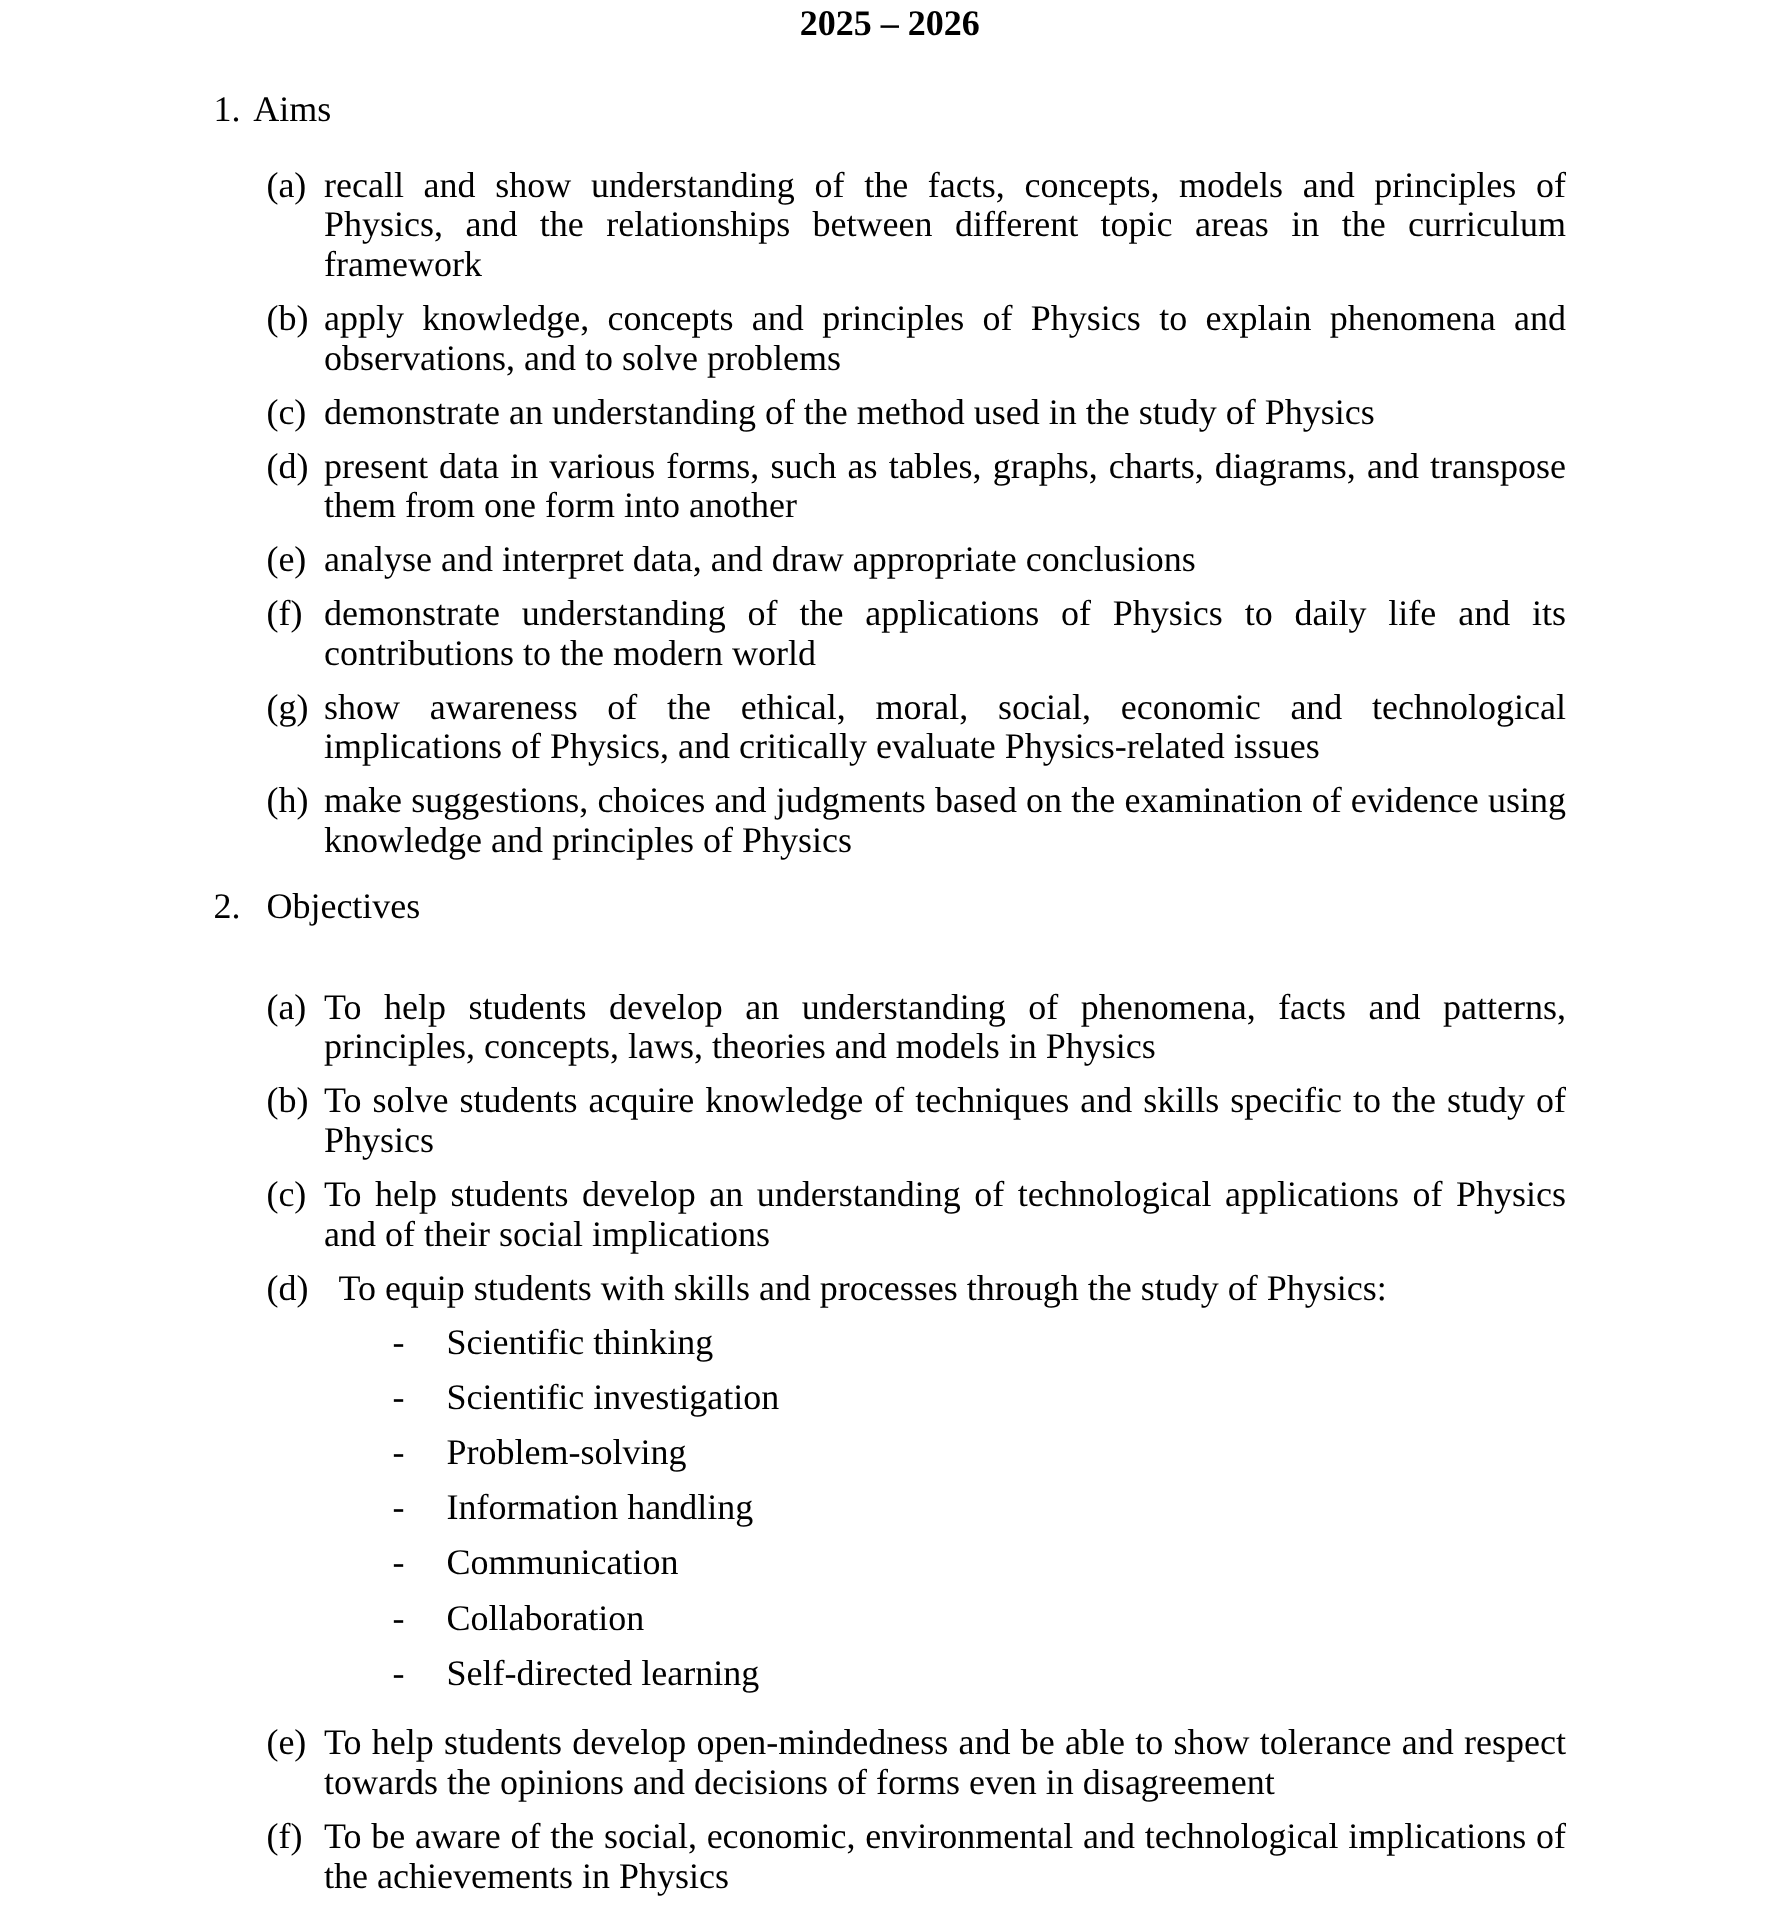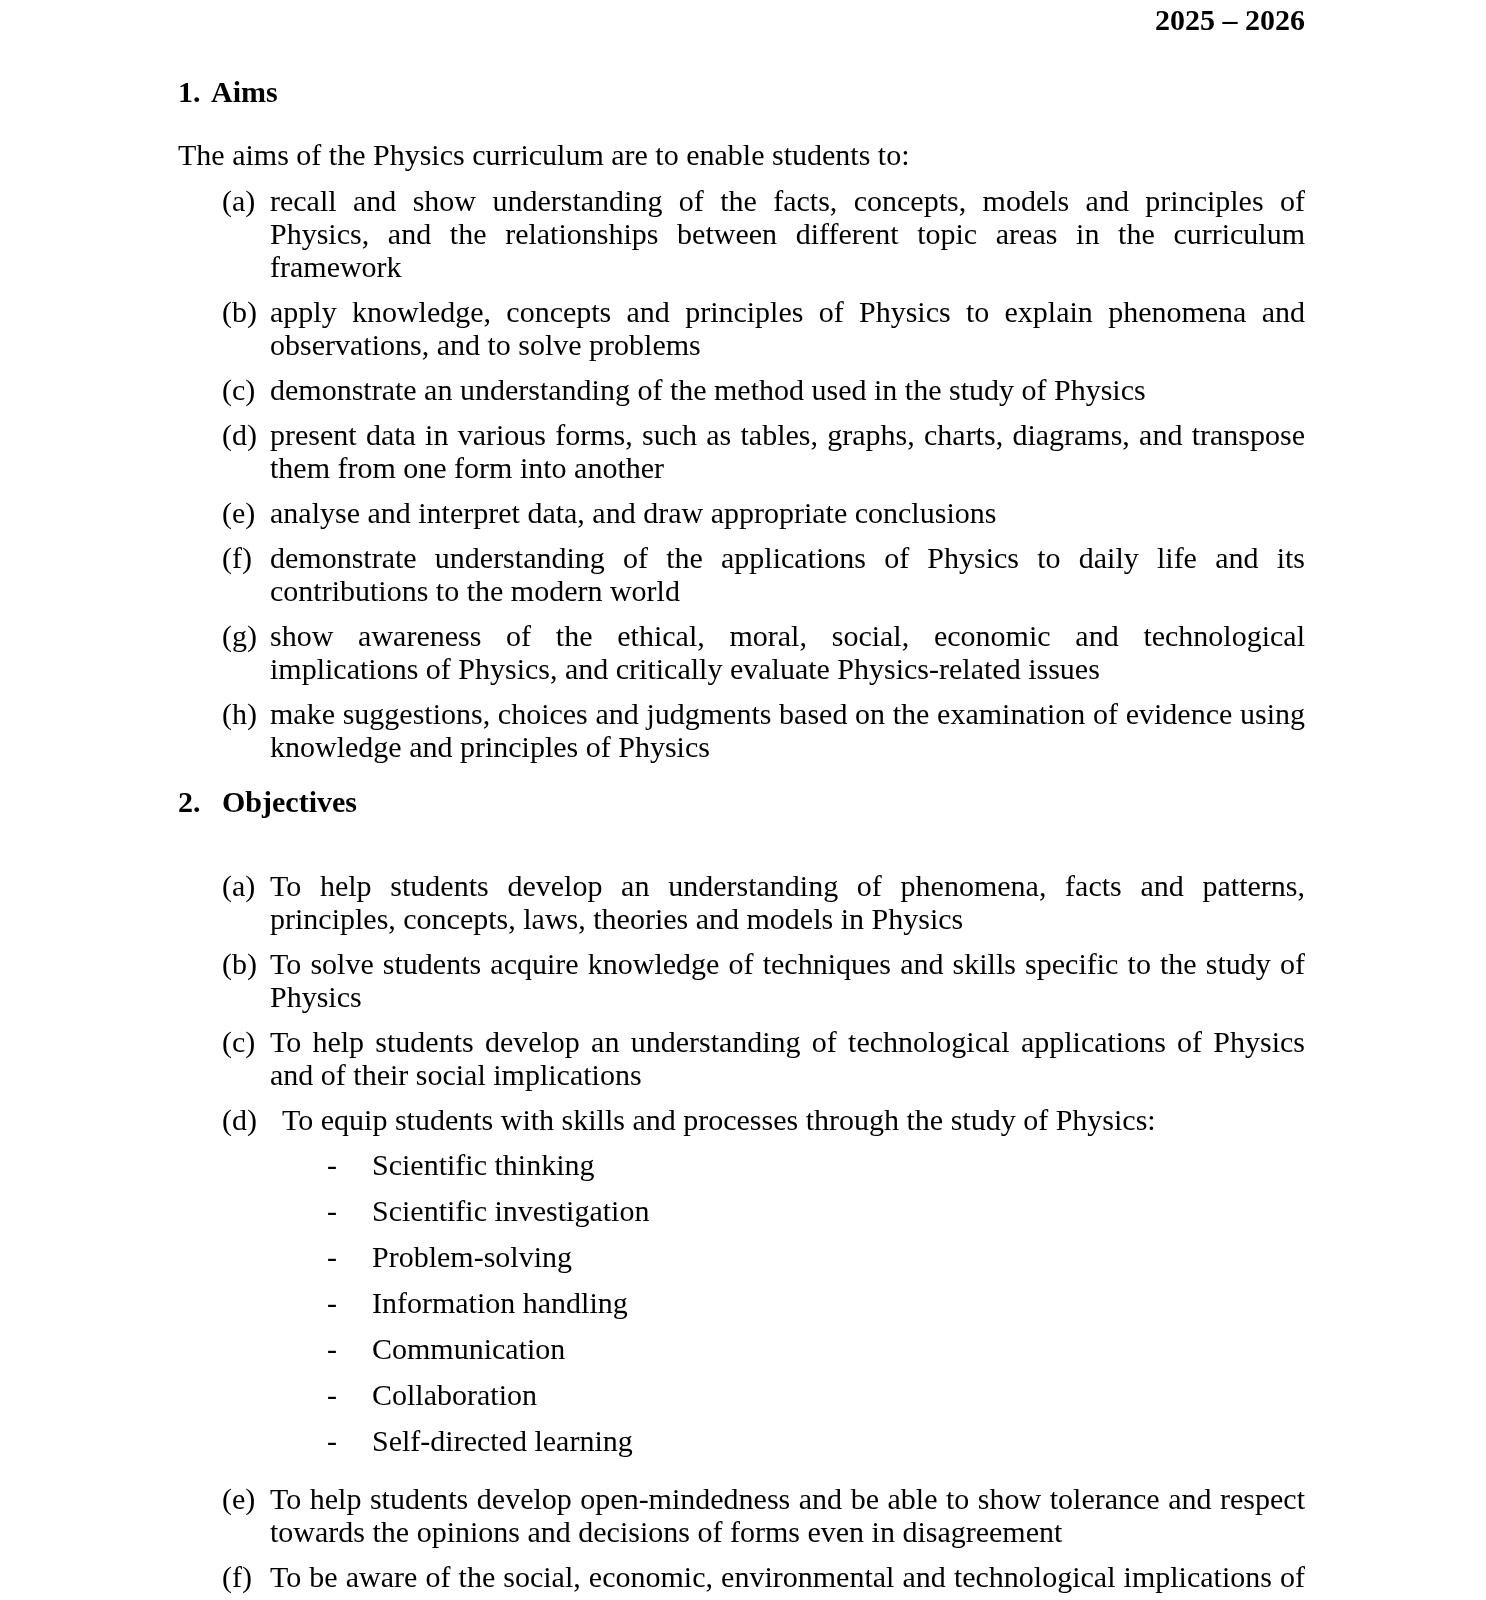--- a/index.html
+++ b/index.html
@@ -11,26 +11,26 @@
     color: #000000;
     font-family: "Liberation Serif", "DejaVu Serif", serif;
     font-size: 30px;
     line-height: 33px;
     overflow: hidden;
   }
   .page { padding: 3px 181px 0 178px; }
 
   .doc-title {
     font-weight: 700;
-    text-align: right;
+    text-align: center;
     margin: 0 0 39px 0;
   }
 
   .section-heading {
-    font-weight: 700;
+    font-weight: 400;
     margin: 0 0 30px 0;
   }
   .sec-num { display: inline-block; min-width: 33px; }
   .section-2 .sec-num { min-width: 44px; }
   .section-2 .section-heading { margin-top: 22px; margin-bottom: 51px; }
 
   .intro { margin: 0 0 13px 0; }
 
   .list { margin-left: 44px; }
   .item { display: flex; margin-bottom: 12px; }
@@ -49,21 +49,20 @@
 
 <div class="page">
 
   <div class="doc-title">2025 – 2026</div>
 
   <div class="section section-1">
     <div class="section-heading">
       <span class="sec-num">1.</span><span class="sec-title">Aims</span>
     </div>
 
-    <p class="intro">The aims of the Physics curriculum are to enable students to:</p>
 
     <div class="list">
       <div class="item">
         <span class="item-label">(a)</span>
         <div class="item-text">recall and show understanding of the facts, concepts, models and principles of Physics, and the relationships between different topic areas in the curriculum framework</div>
       </div>
       <div class="item">
         <span class="item-label">(b)</span>
         <div class="item-text">apply knowledge, concepts and principles of Physics to explain phenomena and observations, and to solve problems</div>
       </div>

